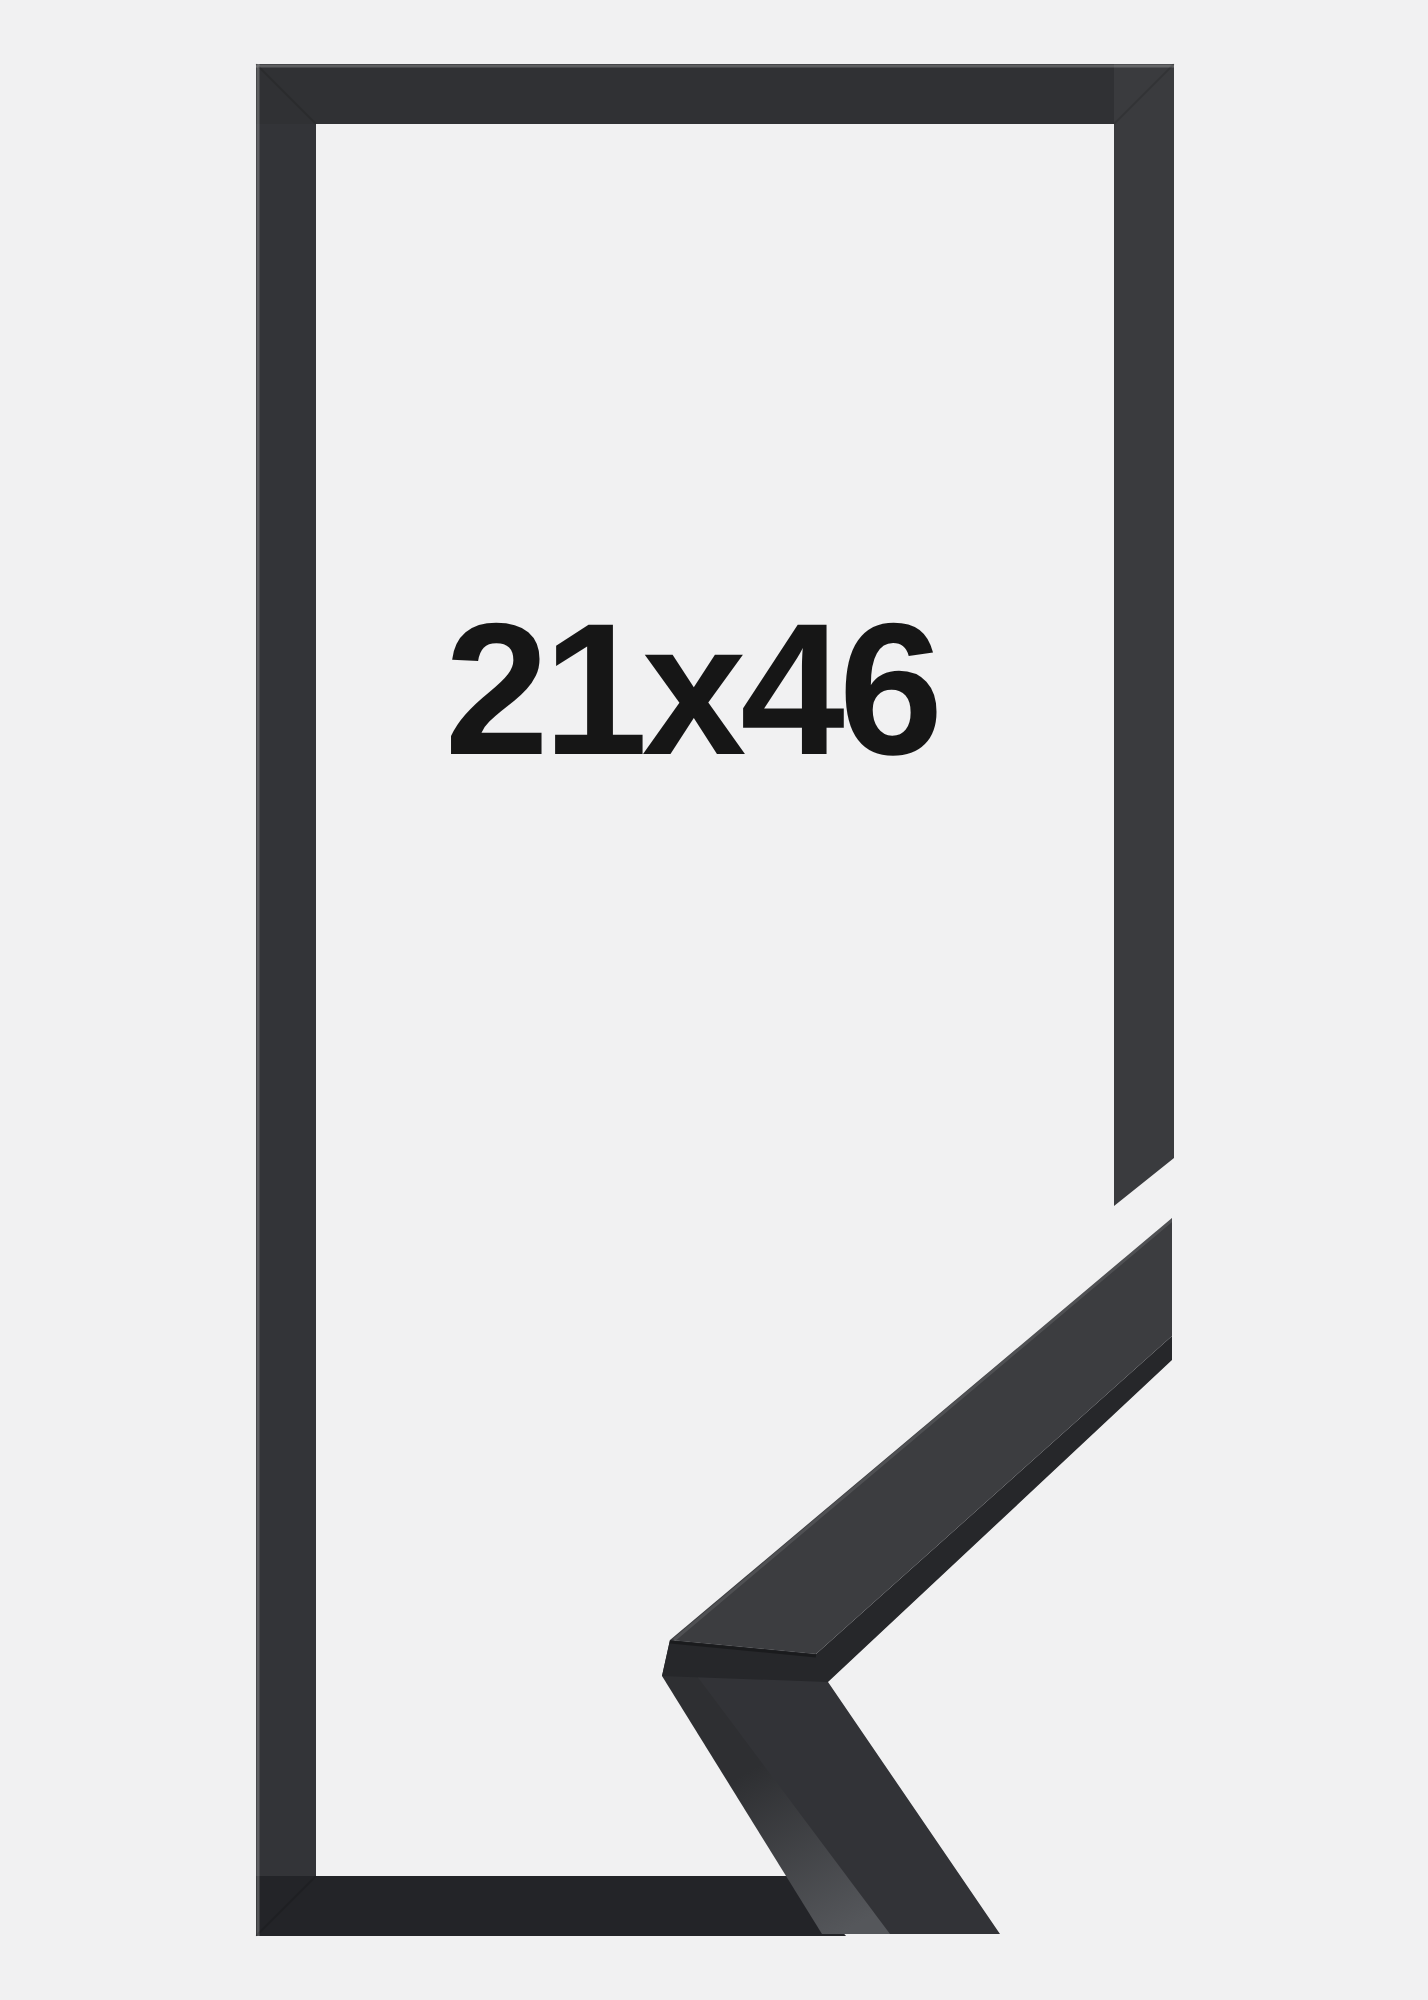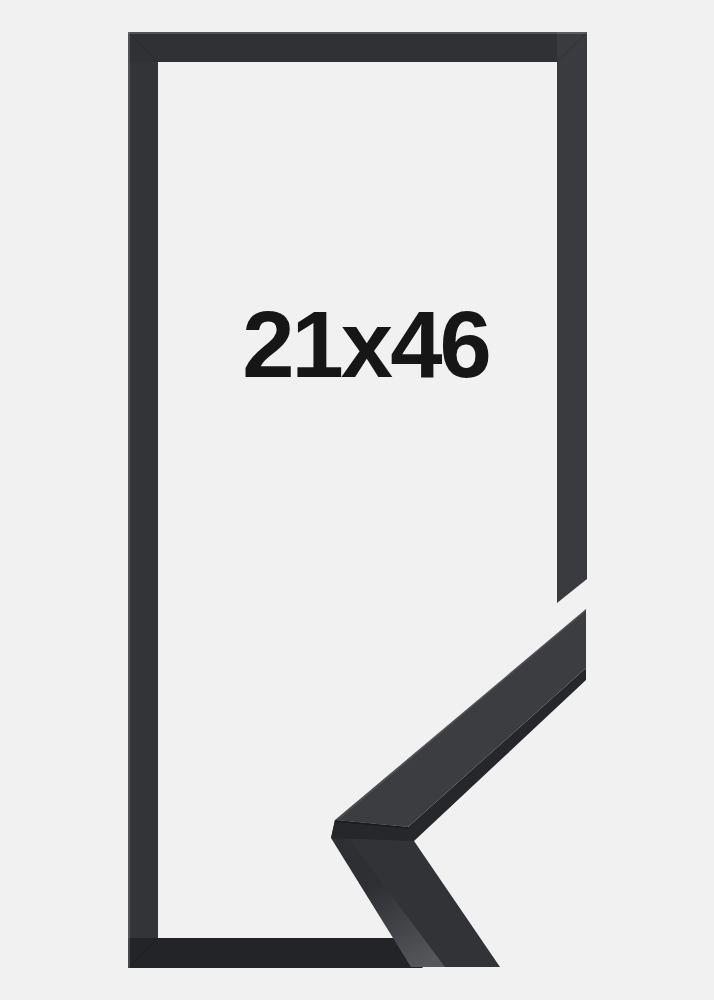--- a/index.html
+++ b/index.html
@@ -6,21 +6,21 @@
   body{font-family:"Liberation Sans", sans-serif;}
   .stage{
     position:relative;
     width:714px;height:1000px;
     background:var(--bg,#f1f1f2);
     overflow:hidden;
   }
   .stage svg{position:absolute;left:0;top:0;display:block;}
   .size-label{
     position:absolute;
-    left:136px;top:296px;width:459px;
+    left:116px;top:296px;width:459px;
     text-align:center;
     font-size:94px;
     font-weight:bold;
     letter-spacing:-3px;
     color:var(--label,#161616);
     line-height:1.05;
     user-select:none;
   }
 </style>
 </head>

